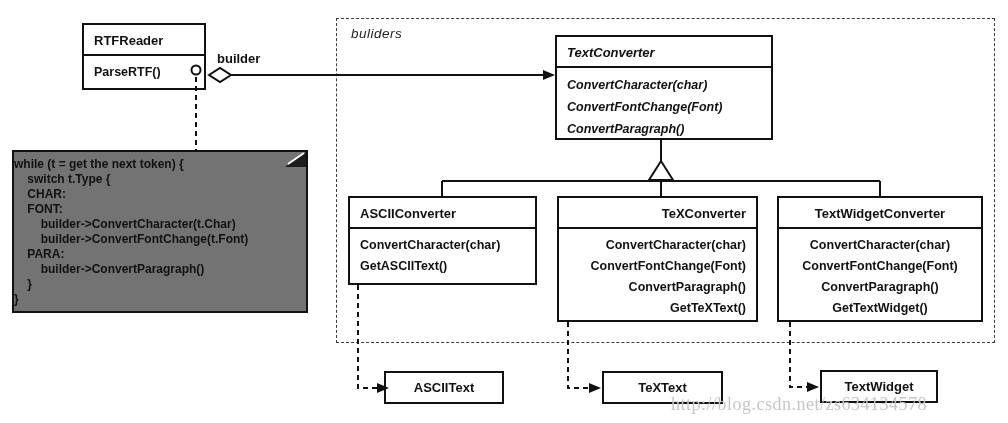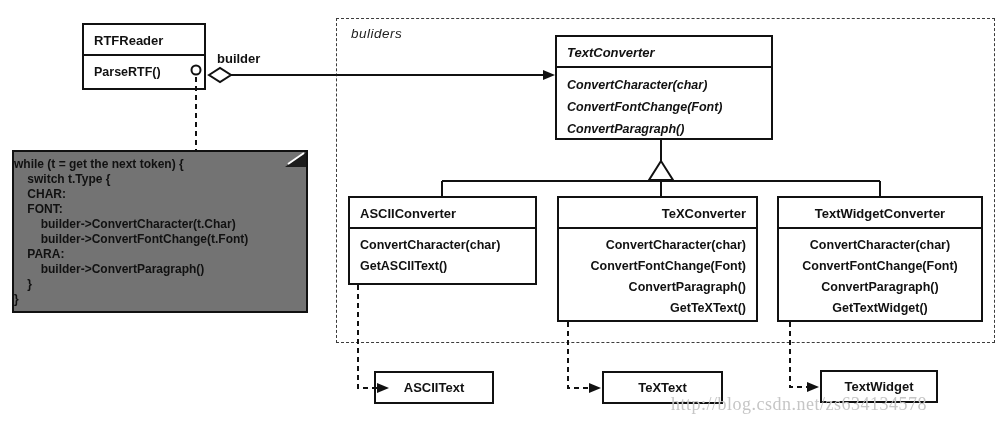--- a/index.html
+++ b/index.html
@@ -108,21 +108,21 @@
     <div class="nl">    CHAR:</div>
     <div class="nl">    FONT:</div>
     <div class="nl">        builder-&gt;ConvertCharacter(t.Char)</div>
     <div class="nl">        builder-&gt;ConvertFontChange(t.Font)</div>
     <div class="nl">    PARA:</div>
     <div class="nl">        builder-&gt;ConvertParagraph()</div>
     <div class="nl">    }</div>
     <div class="nl">}</div>
   </div>
 
-  <div class="prod" style="left:374px; top:371px; width:120px; height:33px;">
+  <div class="prod" style="left:384px; top:371px; width:120px; height:33px;">
     <span>ASCIIText</span>
   </div>
   <div class="prod" style="left:602px; top:371px; width:121px; height:33px;">
     <span>TeXText</span>
   </div>
   <div class="prod" style="left:820px; top:370px; width:118px; height:33px;">
     <span>TextWidget</span>
   </div>
 
   <div id="watermark">http://blog.csdn.net/zs634134578</div>

